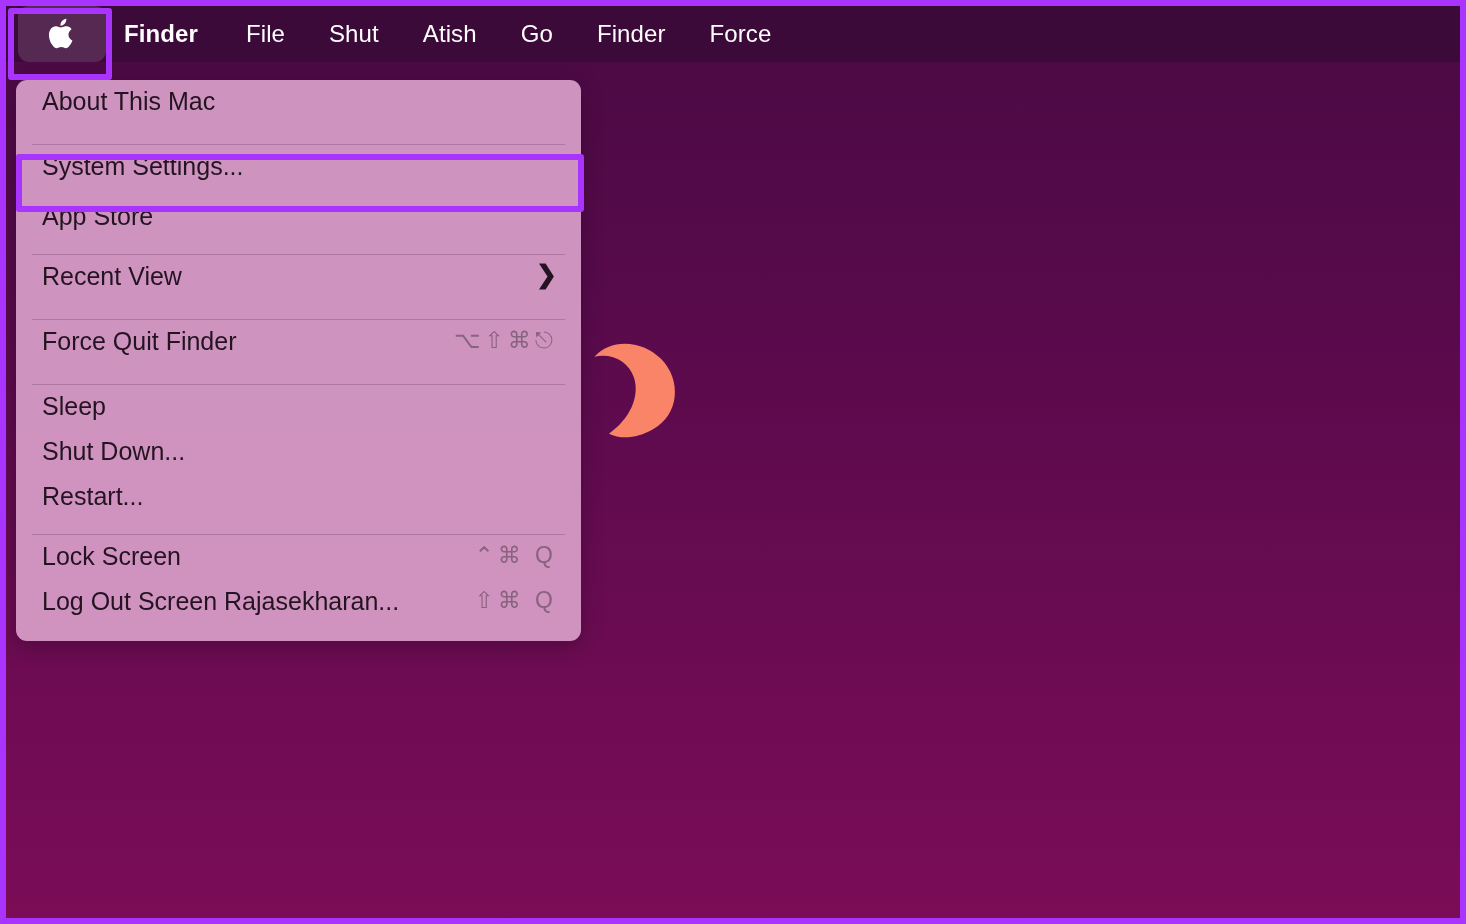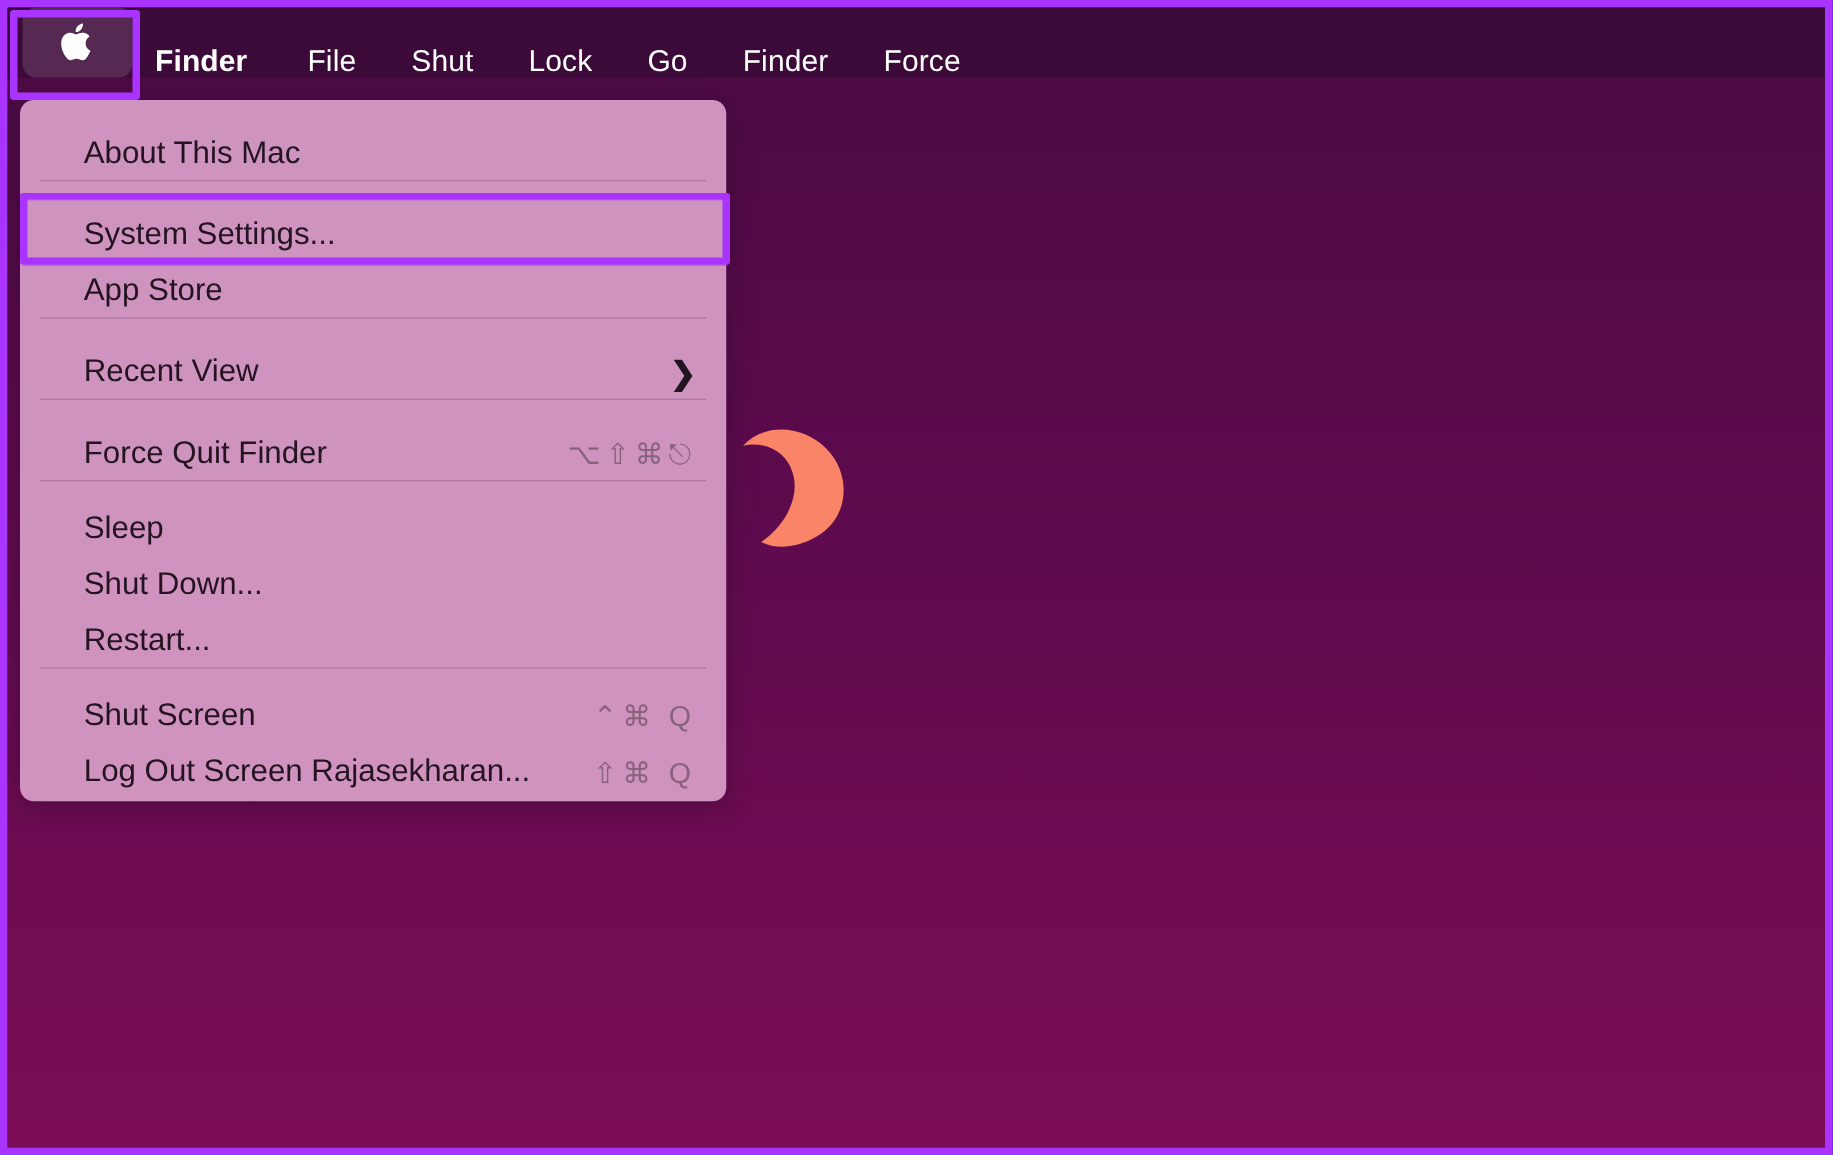--- a/index.html
+++ b/index.html
@@ -37,21 +37,21 @@
     width:104px; height:104px;
   }
 
   
   #menubar {
     position:absolute;
     left:0; top:0;
     width:100%; height:56px;
     background:#3c0a38;
     display:flex;
-    align-items:flex-end;
+    align-items:center;
     padding-left:6px;
   }
   .mb-item {
     color:#ffffff;
     font-size:24px;
     padding:0 22px;
     line-height:1;
     white-space:nowrap;
     letter-spacing:0.1px;
   }
@@ -77,26 +77,25 @@
     background:rgba(216,158,200,0.93);
     border-radius:11px;
     padding:7px 0 9px 0;
     box-shadow:0 6px 22px rgba(0,0,0,0.25);
     backdrop-filter:blur(18px);
   }
   .menu-row {
     position:relative;
     height:45px;
     display:flex;
-    align-items:flex-end;
+    align-items:flex-start;
     padding:0 24px 0 26px;
     color:#241421;
     font-size:25px;
     white-space:nowrap;
-    margin-left:25px;
   }
   .menu-row .label { flex:1; }
   .menu-row .shortcut {
     color:#6d5166;
     font-size:23px;
     letter-spacing:4px;
     opacity:0.72;
   }
   .menu-row .chevron {
     color:#241421;
@@ -146,21 +145,21 @@
   <div id="menubar">
     <div id="apple-menu-btn">
       <svg viewBox="0 0 24 28">
         <path d="M17.2 14.6c0-3 2.4-4.4 2.5-4.5-1.4-2-3.5-2.3-4.2-2.3-1.8-.2-3.5 1-4.4 1-.9 0-2.3-1-3.8-1-2 0-3.8 1.1-4.8 2.9-2 3.5-.5 8.8 1.5 11.7 1 1.4 2.1 3 3.6 2.9 1.5-.1 2-.9 3.8-.9s2.3.9 3.8.9c1.6 0 2.6-1.4 3.5-2.9 1.1-1.6 1.6-3.2 1.6-3.3-.1 0-3.1-1.2-3.1-4.5zM14.3 5.6c.8-1 1.3-2.4 1.2-3.8-1.2.1-2.7.8-3.5 1.8-.8.9-1.4 2.3-1.2 3.7 1.3.1 2.7-.7 3.5-1.7z" fill="#ffffff"></path>
       </svg>
     </div>
 
     <div class="mb-item bold">Finder</div>
     <div class="mb-item">File</div>
     <div class="mb-item">Shut</div>
-    <div class="mb-item">Lock</div>
+    <div class="mb-item">Atish</div>
     <div class="mb-item">Go</div>
     <div class="mb-item">Finder</div>
     <div class="mb-item">Force</div>
   </div>
 
   <div id="apple-menu">
 
     <div class="menu-row tall">
       <span class="label">About This Mac</span>
     </div>
@@ -199,21 +198,21 @@
       <span class="label">Shut Down...</span>
     </div>
 
     <div class="menu-row">
       <span class="label">Restart...</span>
     </div>
 
     <div class="sep"></div>
 
     <div class="menu-row">
-      <span class="label">Shut Screen</span>
+      <span class="label">Lock Screen</span>
       <span class="shortcut">⌃⌘ Q</span>
     </div>
 
     <div class="menu-row">
       <span class="label">Log Out Screen Rajasekharan...</span>
       <span class="shortcut">⇧⌘ Q</span>
     </div>
 
   </div>
 

